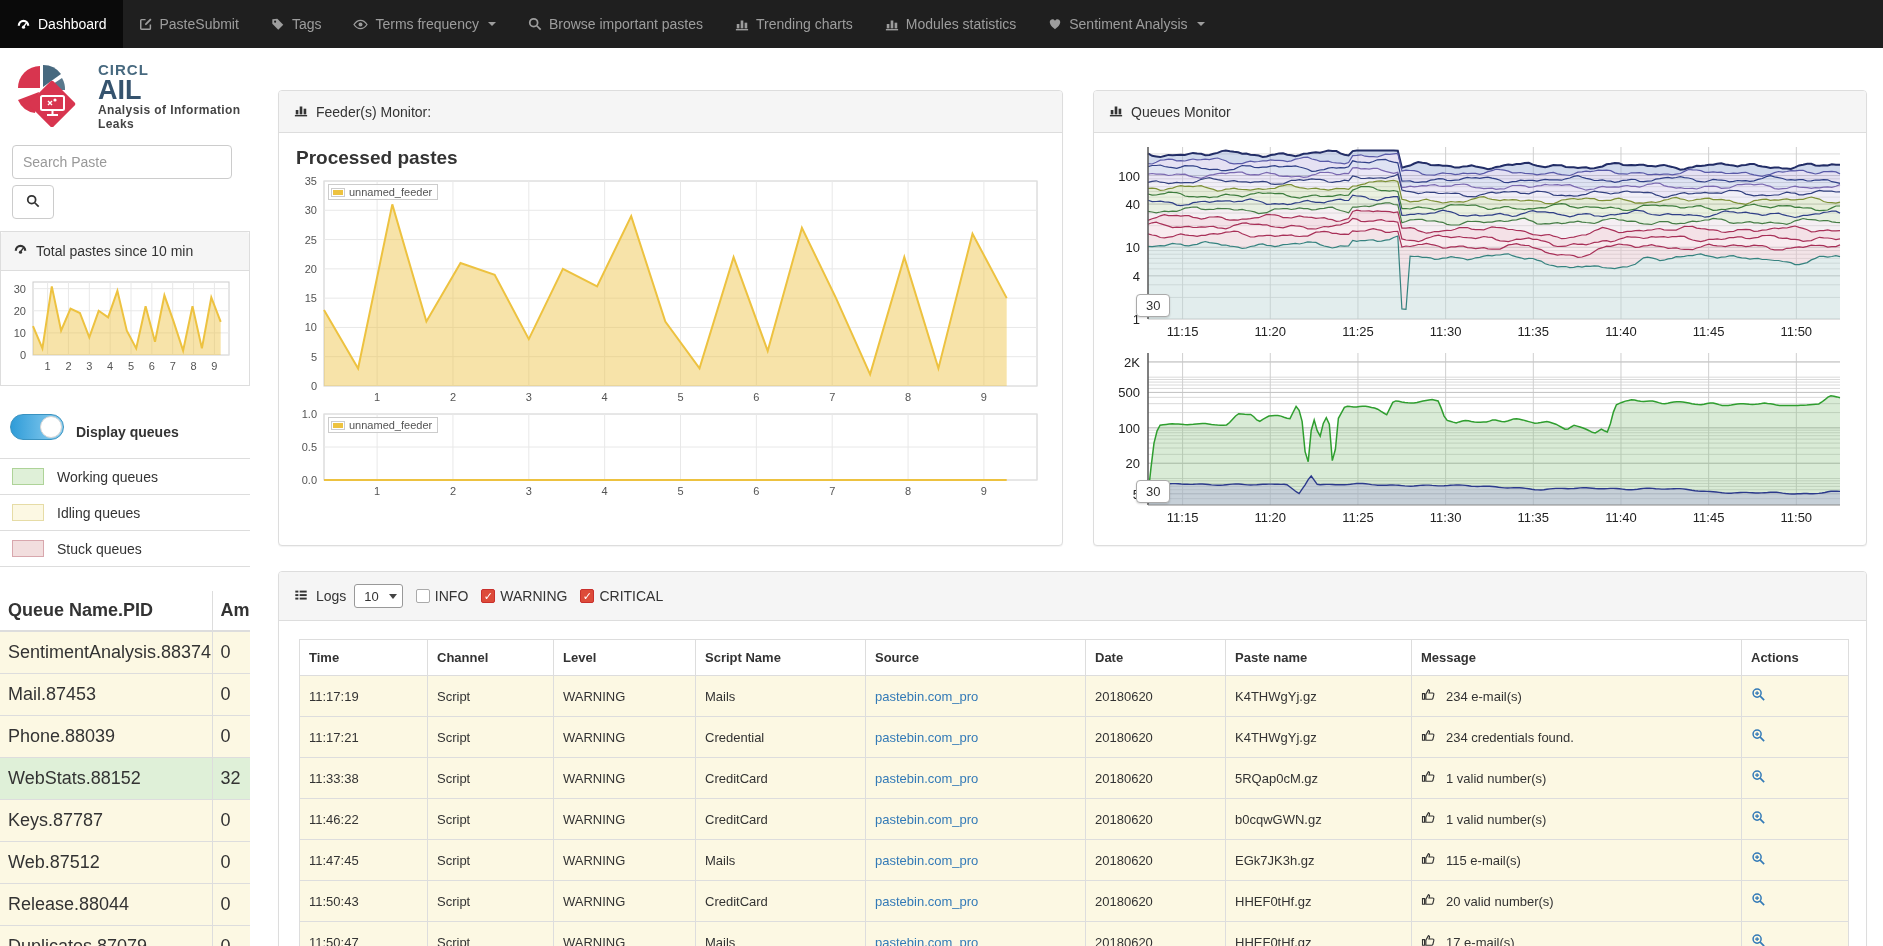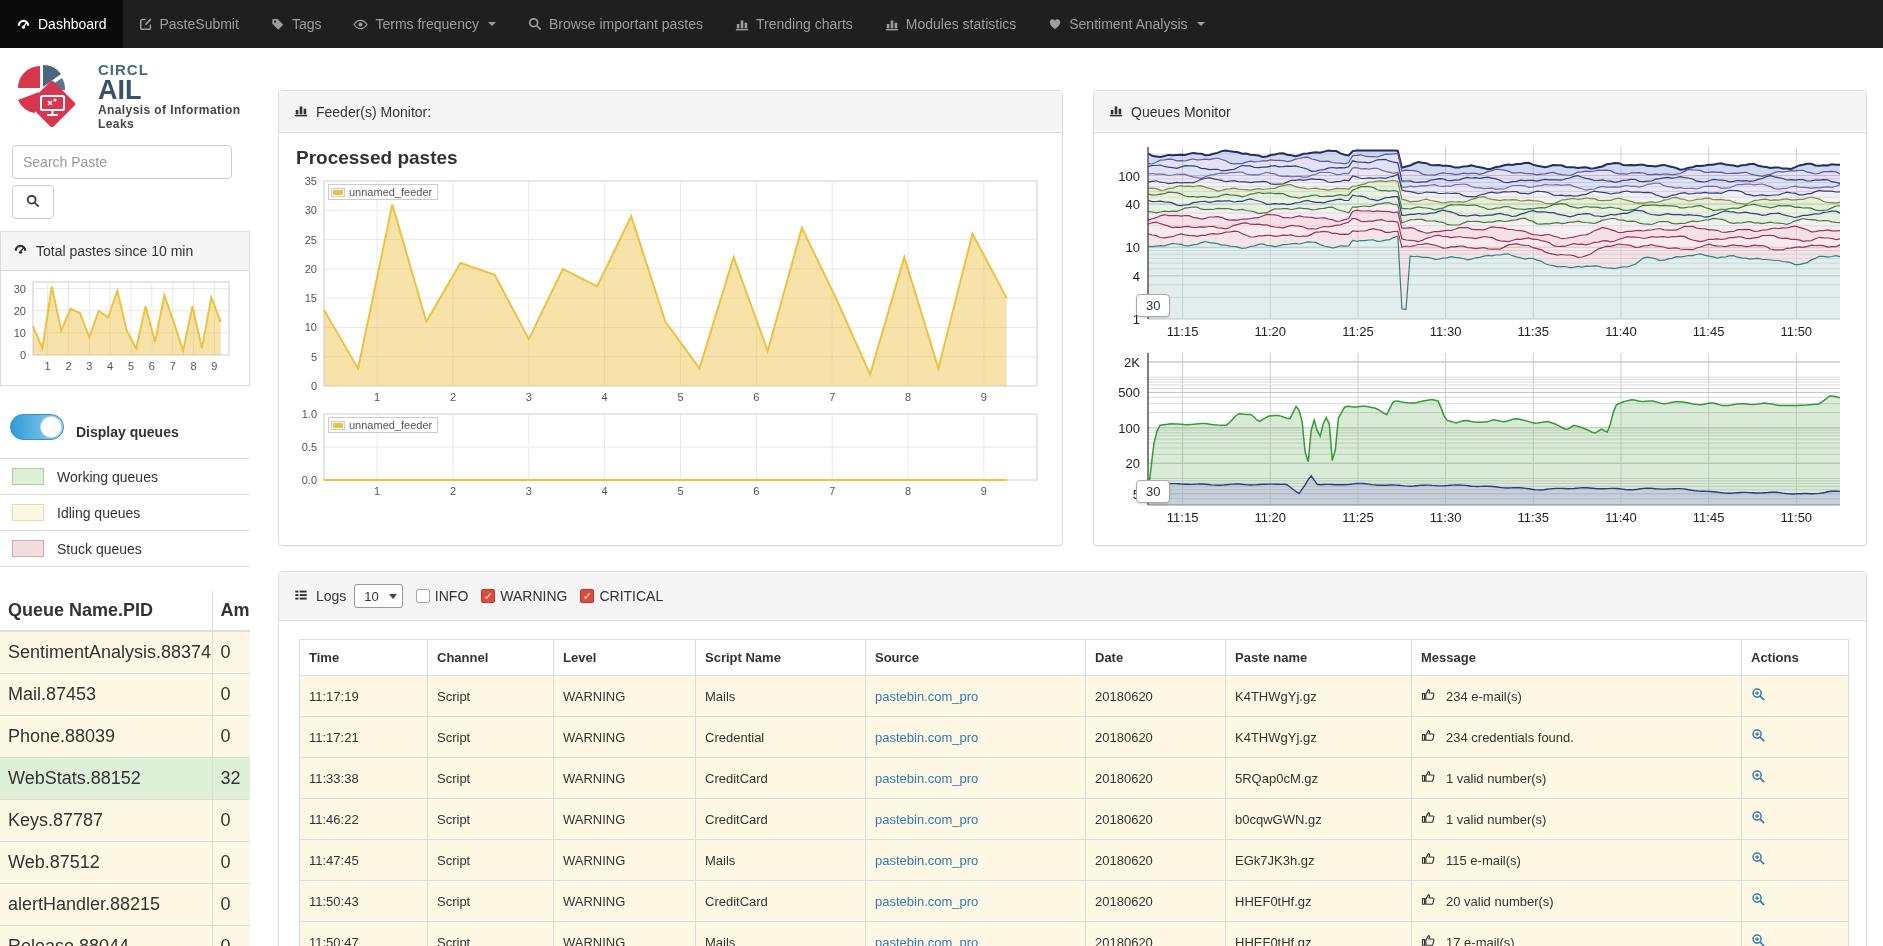--- a/index.html
+++ b/index.html
@@ -305,24 +305,20 @@
           <tr class="working">
             <td>WebStats.88152</td>
             <td>32</td>
           </tr>
           <tr class="idling">
             <td>Keys.87787</td>
             <td>0</td>
           </tr>
           <tr class="idling">
             <td>Web.87512</td>
-            <td>0</td>
-          </tr>
-          <tr class="idling">
-            <td>alertHandler.88215</td>
             <td>0</td>
           </tr>
           <tr class="idling">
             <td>Release.88044</td>
             <td>0</td>
           </tr>
           <tr class="idling">
             <td>Duplicates.87079</td>
             <td>0</td>
           </tr>

